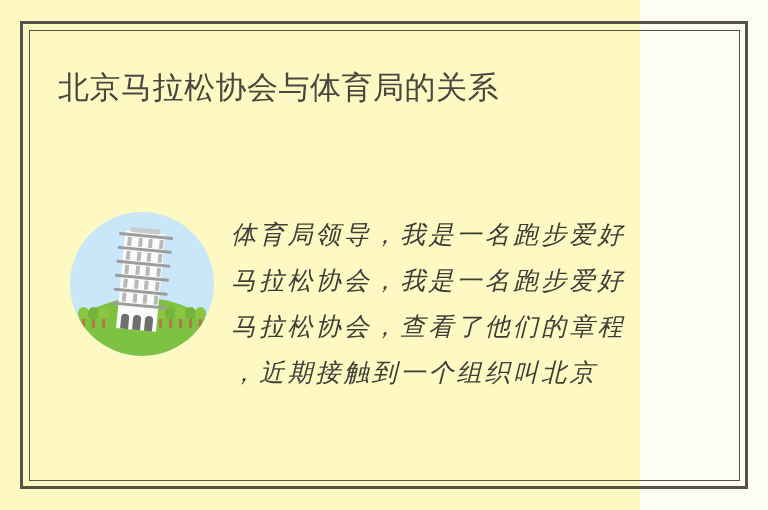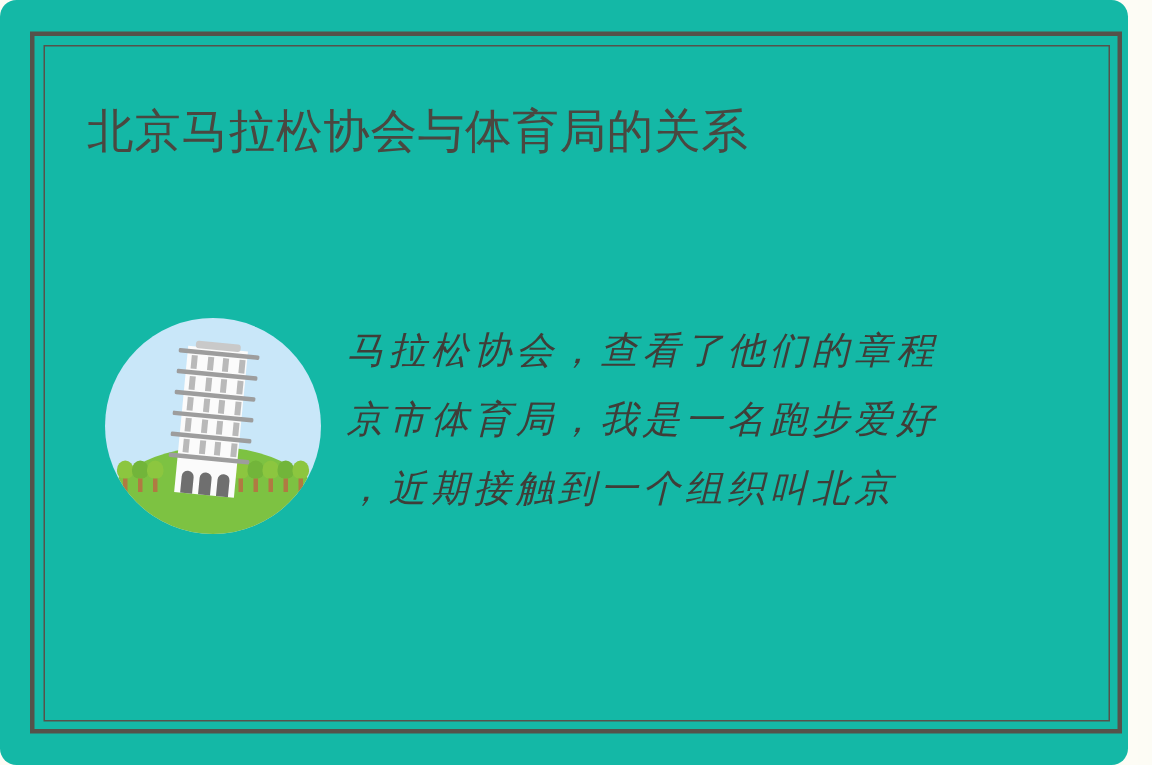--- a/index.html
+++ b/index.html
@@ -11,24 +11,23 @@
     height: 510px;
     background: #fdfcf5;
     font-family: "Liberation Sans", sans-serif;
     overflow: hidden;
   }
 
   #card {
     position: absolute;
     left: 0;
     top: 0;
-    width: 752px;
+    width: 640px;
     height: 510px;
-    background: #14b8a6;
-    border-radius: 11px;
+    background: #fef9c3;
   }
 
   
   #outer-frame {
     position: absolute;
     left: 20px;
     top: 21px;
     width: 728px;
     height: 468px;
     border: 3px solid #55524a;
@@ -268,18 +267,19 @@
 
         <div class="arch" style="left:10px;"></div>
         <div class="arch" style="left:22px;"></div>
         <div class="arch" style="left:34px;"></div>
       </div>
 
     </div>
   </div>
 
   <div id="body-text">
+    <div class="body-line">体育局领导，我是一名跑步爱好</div>
+    <div class="body-line">马拉松协会，我是一名跑步爱好</div>
     <div class="body-line">马拉松协会，查看了他们的章程</div>
-    <div class="body-line">京市体育局，我是一名跑步爱好</div>
     <div class="body-line">，近期接触到一个组织叫北京</div>
   </div>
 
 </div>
 
 </body></html>

